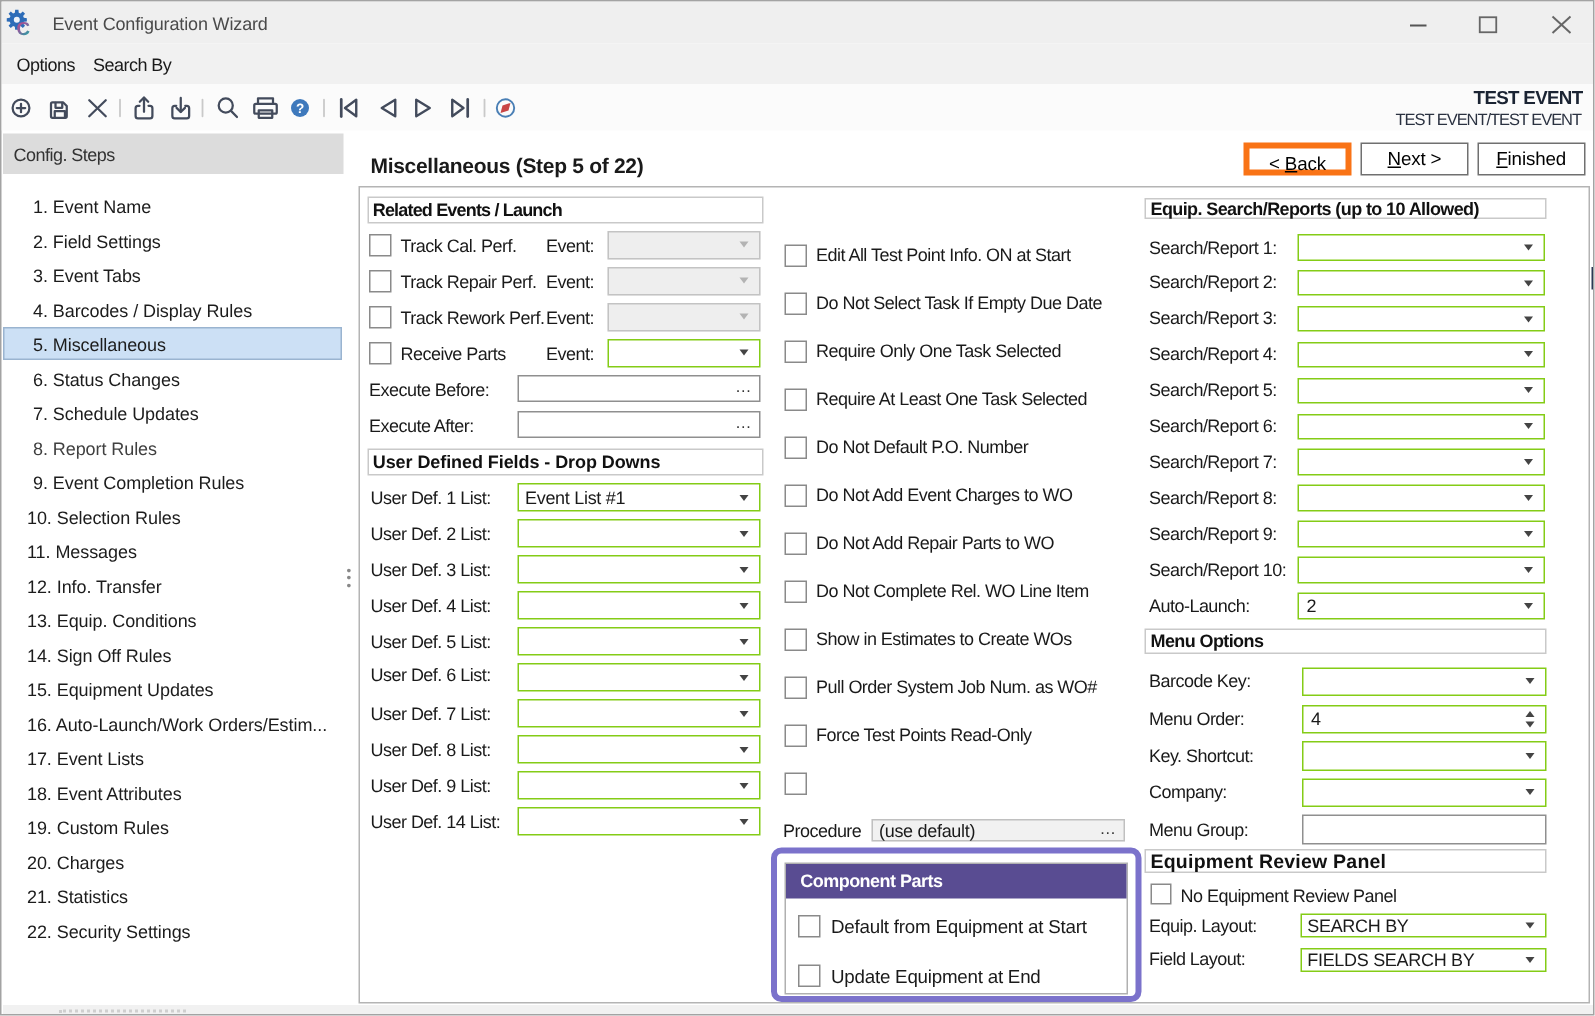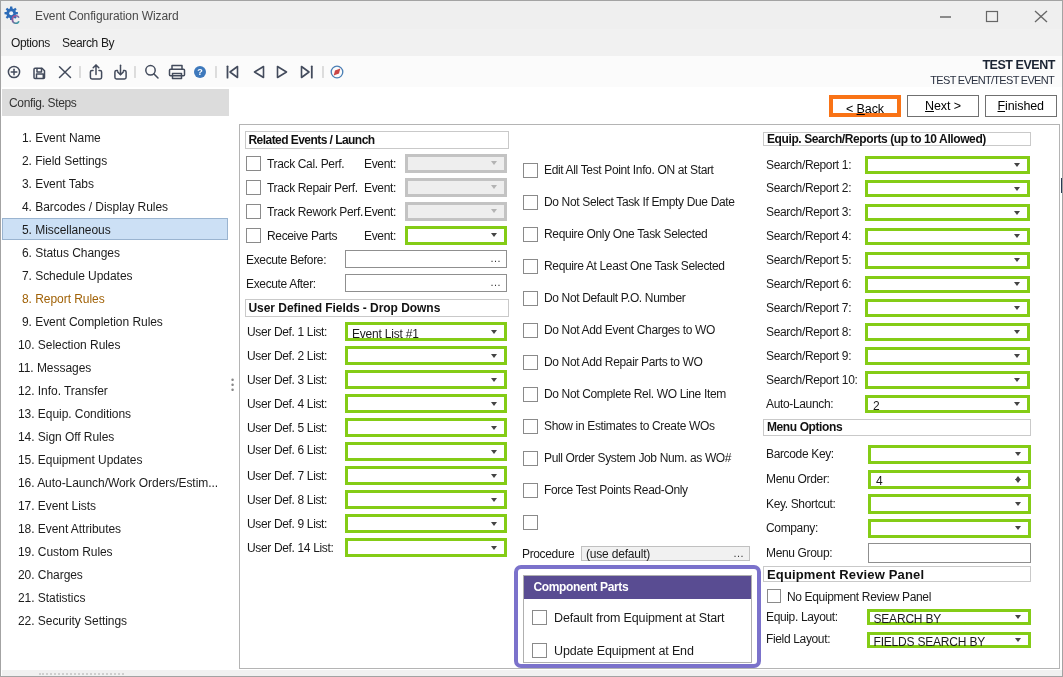--- a/index.html
+++ b/index.html
@@ -1,21 +1,21 @@
 <!DOCTYPE html>
 <html><head><meta charset="utf-8"><style>
 *{margin:0;padding:0;box-sizing:border-box}
 body{font-family:"Liberation Sans",sans-serif;width:1063px;height:677px;overflow:hidden}
 #w{position:absolute;left:0;top:0;width:1063px;height:677px;background:#fff;border:1px solid #a3a3a3;overflow:hidden}
 .t{position:absolute;white-space:nowrap;font-size:12px;line-height:16px;color:#1a1a1a;letter-spacing:-0.35px}
 .b{font-weight:bold}
 .gh{position:absolute;border:1px solid #c9c9c9;background:#fff}
 .gh span{position:absolute;left:3px;top:50%;transform:translateY(-50%);font-weight:bold;font-size:12px;letter-spacing:-0.4px;color:#111;white-space:nowrap}
 .cb{position:absolute;width:15px;height:15px;border:1px solid #8a8a8a;background:#fff}
-.combo{position:absolute;border:3px solid #84cc16;background:#fff}
+.combo{position:absolute;border:1px solid #84cc16;background:#fff}
 .combo.dis{background:#eee;border-color:#c3c3c3}
 .arr{position:absolute;right:7px;top:50%;margin-top:-2px;width:0;height:0;border-left:3.5px solid transparent;border-right:3.5px solid transparent;border-top:4px solid #444}
 .dis .arr{border-top-color:#b3b3b3}
 .tb{position:absolute;border:1px solid #8f8f8f;background:#fff}
 .dots{position:absolute;right:5px;top:50%;margin-top:-9px;font-size:11px;color:#333;line-height:16px}
 .cv{position:absolute;font-size:12px;line-height:16px;color:#1a1a1a;letter-spacing:-0.2px;white-space:nowrap}
 </style></head><body>
 <div id="w">
 <div style="position:absolute;left:0;top:0;width:1063px;height:28px;background:#efefef"></div>
 <div style="position:absolute;left:0;top:28px;width:1063px;height:27px;background:#f1f1f1"></div>
@@ -84,39 +84,40 @@
 <div style="position:absolute;left:1px;top:88px;width:227px;height:27px;background:#dcdcdc"></div>
 <div class="t " style="left:8px;top:93.5px;color:#333;">Config. Steps</div>
 <div class="t " style="left:21px;top:128.5px;color:#1c1c1c;letter-spacing:-0.05px;">1. Event Name</div>
 <div class="t " style="left:21px;top:151.5px;color:#1c1c1c;letter-spacing:-0.05px;">2. Field Settings</div>
 <div class="t " style="left:21px;top:174.5px;color:#1c1c1c;letter-spacing:-0.05px;">3. Event Tabs</div>
 <div class="t " style="left:21px;top:197.5px;color:#1c1c1c;letter-spacing:-0.05px;">4. Barcodes / Display Rules</div>
 <div style="position:absolute;left:1px;top:216.5px;width:226px;height:22px;background:#cce0f5;border:1px solid #9ab4d0"></div>
 <div class="t " style="left:21px;top:220.5px;color:#1c1c1c;letter-spacing:-0.05px;">5. Miscellaneous</div>
 <div class="t " style="left:21px;top:243.5px;color:#1c1c1c;letter-spacing:-0.05px;">6. Status Changes</div>
 <div class="t " style="left:21px;top:266.5px;color:#1c1c1c;letter-spacing:-0.05px;">7. Schedule Updates</div>
-<div class="t " style="left:21px;top:289.5px;color:#a16207;letter-spacing:-0.05px;">8. Report Rules</div>
+<div class="t " style="left:21px;top:289.5px;color:#404040;letter-spacing:-0.05px;">8. Report Rules</div>
 <div class="t " style="left:21px;top:312.5px;color:#1c1c1c;letter-spacing:-0.05px;">9. Event Completion Rules</div>
 <div class="t " style="left:17px;top:335.5px;color:#1c1c1c;letter-spacing:-0.05px;">10. Selection Rules</div>
 <div class="t " style="left:17px;top:358.5px;color:#1c1c1c;letter-spacing:-0.05px;">11. Messages</div>
 <div class="t " style="left:17px;top:381.5px;color:#1c1c1c;letter-spacing:-0.05px;">12. Info. Transfer</div>
 <div class="t " style="left:17px;top:404.5px;color:#1c1c1c;letter-spacing:-0.05px;">13. Equip. Conditions</div>
 <div class="t " style="left:17px;top:427.5px;color:#1c1c1c;letter-spacing:-0.05px;">14. Sign Off Rules</div>
 <div class="t " style="left:17px;top:450.5px;color:#1c1c1c;letter-spacing:-0.05px;">15. Equipment Updates</div>
 <div class="t " style="left:17px;top:473.5px;color:#1c1c1c;letter-spacing:-0.05px;">16. Auto-Launch/Work Orders/Estim...</div>
 <div class="t " style="left:17px;top:496.5px;color:#1c1c1c;letter-spacing:-0.05px;">17. Event Lists</div>
 <div class="t " style="left:17px;top:519.5px;color:#1c1c1c;letter-spacing:-0.05px;">18. Event Attributes</div>
 <div class="t " style="left:17px;top:542.5px;color:#1c1c1c;letter-spacing:-0.05px;">19. Custom Rules</div>
 <div class="t " style="left:17px;top:565.5px;color:#1c1c1c;letter-spacing:-0.05px;">20. Charges</div>
 <div class="t " style="left:17px;top:588.5px;color:#1c1c1c;letter-spacing:-0.05px;">21. Statistics</div>
 <div class="t " style="left:17px;top:611.5px;color:#1c1c1c;letter-spacing:-0.05px;">22. Security Settings</div>
 <div style="position:absolute;left:230px;top:377px;width:3px;height:16px;color:#888;font-size:9px;line-height:5px">•<br>•<br>•</div>
 <div style="position:absolute;left:238px;top:123px;width:821px;height:545px;border:1px solid #b4b4b4;background:#fff"></div>
 <div style="position:absolute;left:1px;top:669px;width:1061px;height:7px;background:#f1f1f1"></div>
 <div style="position:absolute;left:1060px;top:177px;width:3px;height:15px;background:#2b3a55"></div>
+<div class="t b" style="left:246px;top:100.5px;font-size:14px;letter-spacing:-0.2px;">Miscellaneous (Step 5 of 22)</div>
 <div class="gh" style="left:243.5px;top:130px;width:264.5px;height:18px">
       <span style="letter-spacing:-0.55px;">Related Events / Launch</span>
     </div>
 <div class="cb" style="left:244.5px;top:155px;width:15px;height:15px"></div>
 <div class="t " style="left:266px;top:154.5px;">Track Cal. Perf.</div>
 <div class="t " style="left:363px;top:154.5px;">Event:</div>
 <div class="combo dis" style="left:404px;top:152.5px;width:102px;height:19px">
       <div class="arr"></div>
     </div>
 <div class="cb" style="left:244.5px;top:179px;width:15px;height:15px"></div>

